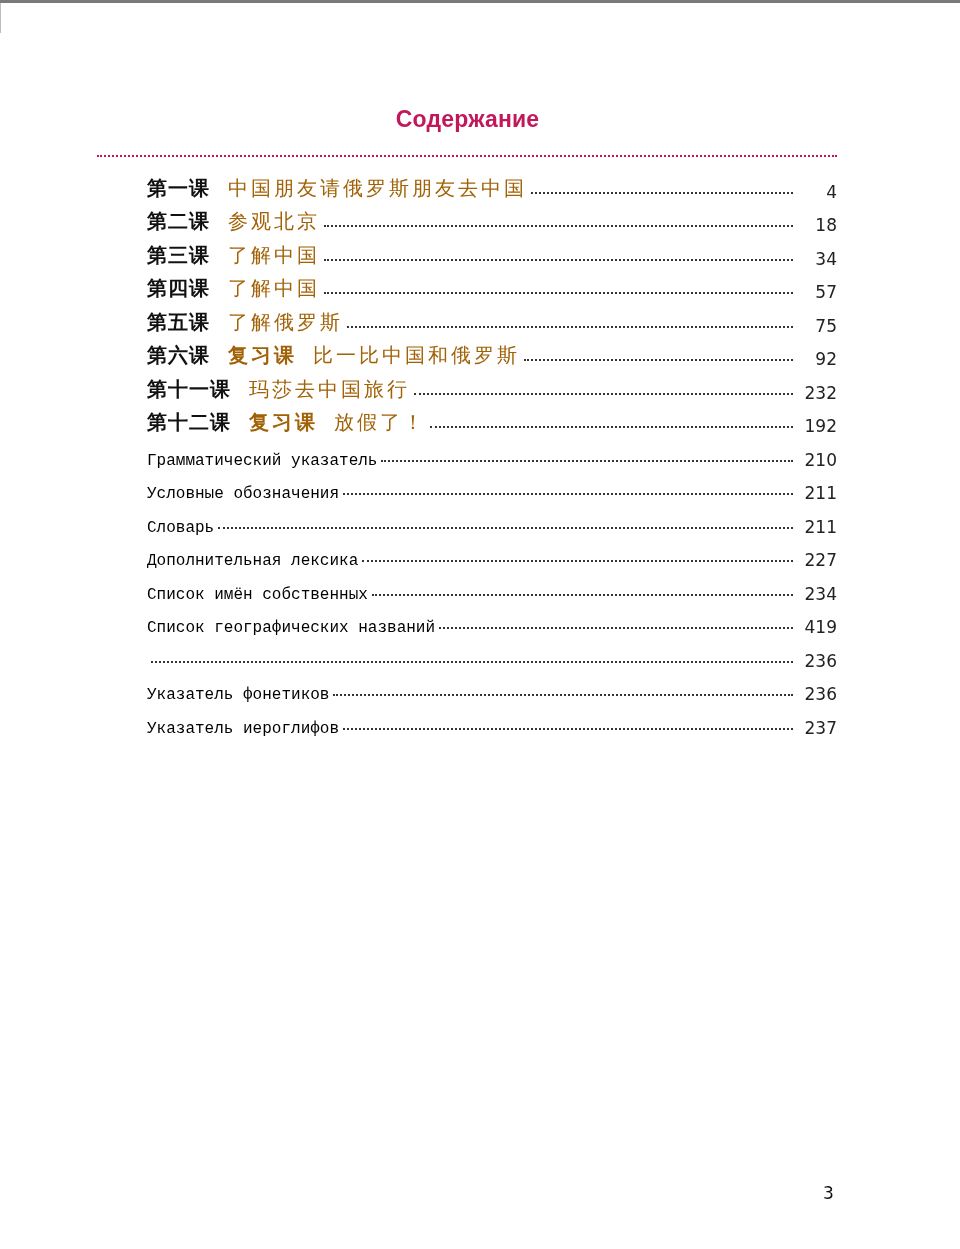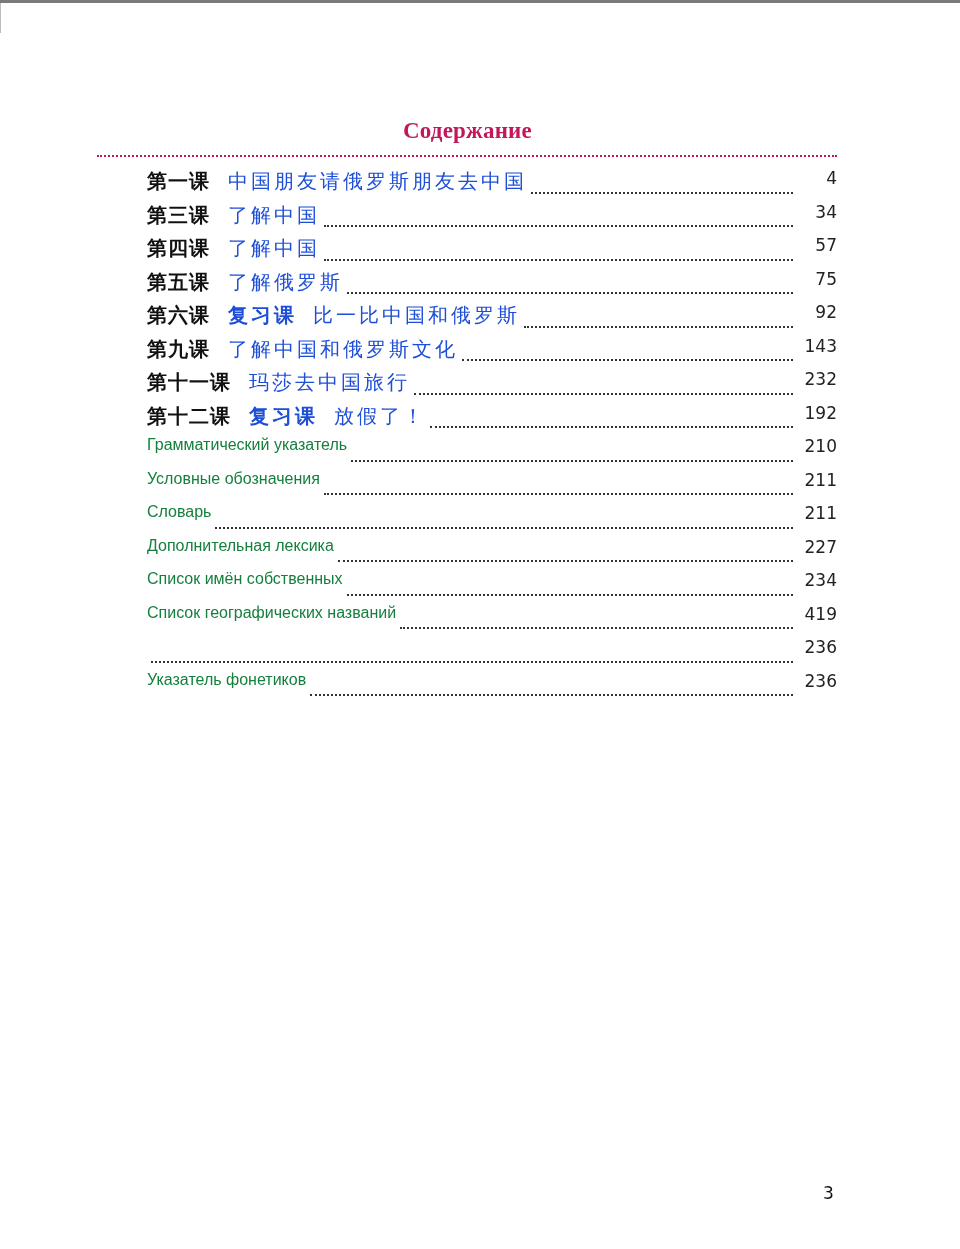--- a/index.html
+++ b/index.html
@@ -22,68 +22,68 @@
       background: #7a7a7a;
     }
     .left-edge {
       position: absolute;
       left: 0; top: 3px;
       width: 1px; height: 30px;
       background: #bdbdbd;
     }
     .title {
       position: absolute;
-      left: 0; top: 118px;
+      left: 0; top: 106px;
       width: 935px;
       text-align: center;
-      font-family: Liberation Serif, serif;
+      font-family: Liberation Sans, sans-serif;
       font-weight: bold;
       font-size: 23px;
       color: #c2185b;
       letter-spacing: 0.2px;
     }
     .title-rule {
       position: absolute;
       left: 97px; top: 155px;
       width: 740px; height: 0;
       border-top: 2px dotted #c2185b;
     }
     .toc {
       position: absolute;
       left: 147px; top: 168px;
       width: 690px;
     }
     .toc-row {
       display: flex;
-      align-items: flex-start;
+      align-items: flex-end;
       height: 33.5px;
       white-space: nowrap;
     }
     .lesson-no {
       font-family: "DejaVu Serif", serif;
       font-weight: bold;
       font-size: 20px;
       color: #111;
       letter-spacing: 1px;
       margin-right: 18px;
     }
     .lesson-title {
       font-family: "DejaVu Serif", serif;
       font-size: 20px;
-      color: #1d4ed8;
+      color: #a16207;
       letter-spacing: 3px;
     }
     .lesson-title.bold-part {
       font-weight: bold;
       margin-right: 16px;
     }
     .index-title {
-      font-family: Liberation Sans, sans-serif;
+      font-family: Liberation Mono, monospace;
       font-size: 16px;
-      color: #15803d;
+      color: #000000;
     }
     .leader {
       flex: 1;
       overflow: hidden;
       margin: 0 8px 0 4px;
       position: relative;
       height: 1px;
       align-self: flex-end;
       margin-bottom: 8px;
       border-bottom: 2px dotted #333;
@@ -115,20 +115,26 @@
 
 <div class="toc">
 
   <div class="toc-row">
     <span class="lesson-no">第一课</span>
     <span class="lesson-title">中国朋友请俄罗斯朋友去中国</span>
     <span class="leader"></span>
     <span class="page-no">4</span>
   </div>
   <div class="toc-row">
+    <span class="lesson-no">第二课</span>
+    <span class="lesson-title">参观北京</span>
+    <span class="leader"></span>
+    <span class="page-no">18</span>
+  </div>
+  <div class="toc-row">
     <span class="lesson-no">第三课</span>
     <span class="lesson-title">了解中国</span>
     <span class="leader"></span>
     <span class="page-no">34</span>
   </div>
   <div class="toc-row">
     <span class="lesson-no">第四课</span>
     <span class="lesson-title">了解中国</span>
     <span class="leader"></span>
     <span class="page-no">57</span>
@@ -140,26 +146,20 @@
     <span class="page-no">75</span>
   </div>
   <div class="toc-row">
     <span class="lesson-no">第六课</span>
     <span class="lesson-title bold-part">复习课</span>
     <span class="lesson-title">比一比中国和俄罗斯</span>
     <span class="leader"></span>
     <span class="page-no">92</span>
   </div>
   <div class="toc-row">
-    <span class="lesson-no">第九课</span>
-    <span class="lesson-title">了解中国和俄罗斯文化</span>
-    <span class="leader"></span>
-    <span class="page-no">143</span>
-  </div>
-  <div class="toc-row">
     <span class="lesson-no">第十一课</span>
     <span class="lesson-title">玛莎去中国旅行</span>
     <span class="leader"></span>
     <span class="page-no">232</span>
   </div>
   <div class="toc-row">
     <span class="lesson-no">第十二课</span>
     <span class="lesson-title bold-part">复习课</span>
     <span class="lesson-title">放假了！</span>
     <span class="leader"></span>
@@ -198,15 +198,20 @@
   </div>
   <div class="toc-row">
     <span class="leader"></span>
     <span class="page-no">236</span>
   </div>
   <div class="toc-row">
     <span class="index-title">Указатель фонетиков</span>
     <span class="leader"></span>
     <span class="page-no">236</span>
   </div>
+  <div class="toc-row">
+    <span class="index-title">Указатель иероглифов</span>
+    <span class="leader"></span>
+    <span class="page-no">237</span>
+  </div>
 </div>
 
 <div class="footer-page">3</div>
 
 </body></html>

